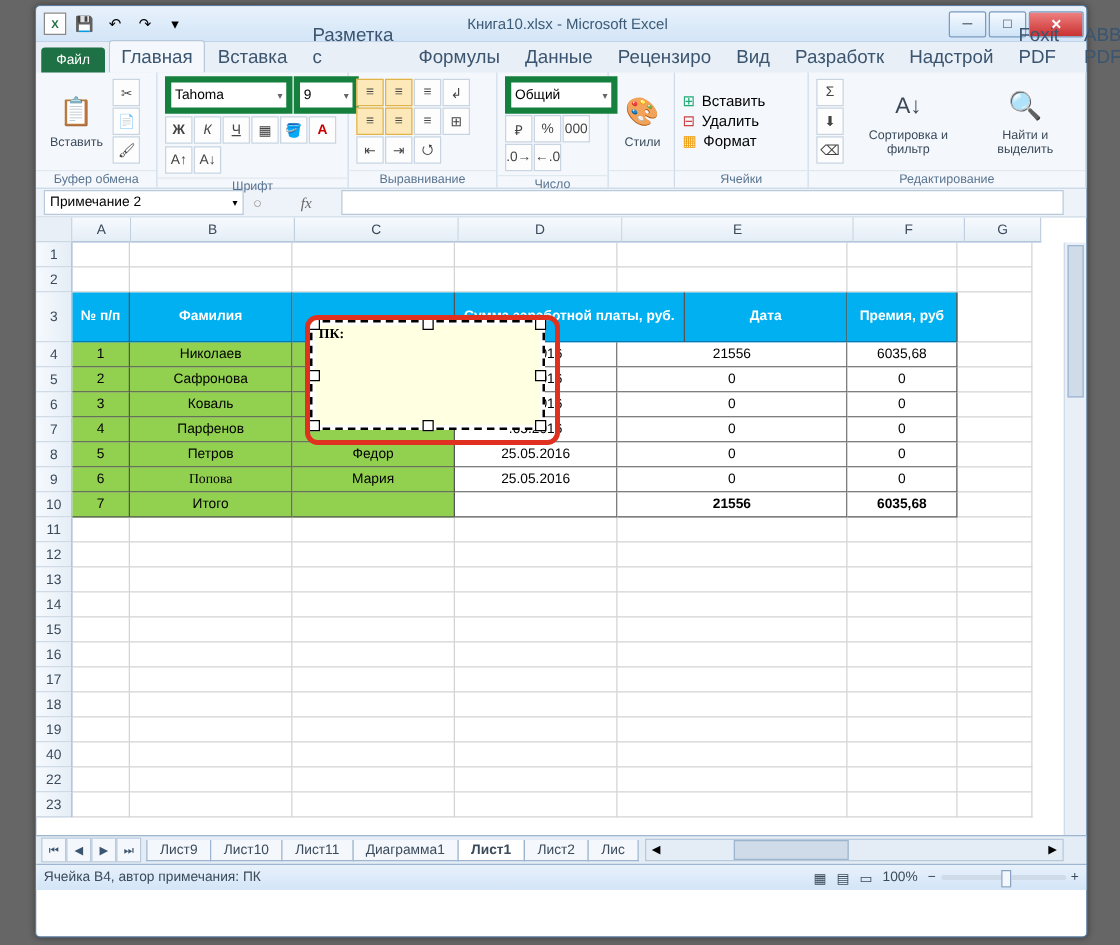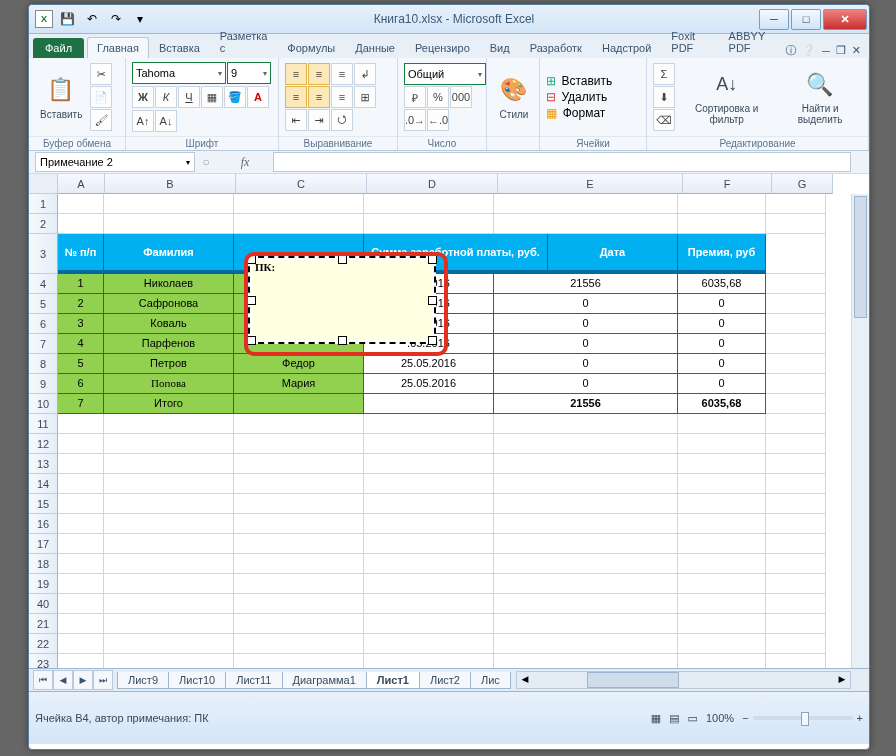--- a/index.html
+++ b/index.html
@@ -10,64 +10,64 @@
 .xlicon{width:16px;height:16px;background:#fff;border:1px solid #888;font-size:9px;display:flex;align-items:center;justify-content:center;color:#1f7246;font-weight:bold}
 .qat{display:flex;gap:2px}
 .qbtn{width:20px;height:20px;display:flex;align-items:center;justify-content:center;border:1px solid transparent;border-radius:2px}
 .tb-title{flex:1;text-align:center;color:#3b5a77;font-size:12px}
 .winbtns{display:flex;padding-right:2px}
 .wbtn{width:28px;height:19px;margin-left:2px;border:1px solid #7a9cc0;border-radius:2px;background:linear-gradient(#f4f9ff,#d0e4f7);display:flex;align-items:center;justify-content:center;font-family:Arial;font-size:11px;color:#334}
 .wbtn.close{background:linear-gradient(#f08080,#c83030);color:#fff;width:42px;font-weight:bold}
 .ribbonwrap{background:#e9eff6;border-bottom:1px solid #b7c9db}
 .tabs{display:flex;align-items:flex-end;height:24px;padding-left:4px;gap:0}
 .ftab{background:#1e7145;color:#fff;padding:4px 12px;border-radius:3px 3px 0 0;font-size:11px;margin-right:3px}
-.rtab{padding:4px 9px;font-size:11px;color:#3b5570;border:1px solid transparent;border-bottom:none;cursor:default}
+.rtab{padding:4px 9px;font-size:15px;color:#3b5570;border:1px solid transparent;border-bottom:none;cursor:default}
 .rtab.active{background:#f4f8fc;border-color:#b7c9db;border-radius:3px 3px 0 0}
 .tabs-right{margin-left:auto;display:flex;gap:6px;padding-right:8px;align-items:center;color:#3b5570;font-size:11px}
 .ribbon{height:92px;background:#f4f8fc;display:flex}
 .group{border-right:1px solid #cfdbe8;display:flex;flex-direction:column}
 .gcontent{flex:1;display:flex;align-items:center;padding:3px 6px;gap:3px}
 .glabel{text-align:center;font-size:10px;color:#5a7490;padding:1px 0;border-top:1px solid #e0e8f0}
 .bigbtn{display:flex;flex-direction:column;align-items:center;gap:2px;padding:2px 5px;font-size:10px;color:#3b4a5a;text-align:center;line-height:1.1}
 .bicon{width:32px;height:32px;display:flex;align-items:center;justify-content:center;font-size:22px}
 .vstack{display:flex;flex-direction:column;gap:1px}
 .hstack{display:flex;gap:1px;align-items:center}
 .sbtn{width:20px;height:20px;border:1px solid #c8d4e2;background:#fdfdfe;display:flex;align-items:center;justify-content:center;font-size:11px;color:#444}
 .sbtn.a{background:#fce8b8;border-color:#e0b44a}
-.combo{height:20px;border:1px solid #15803d;background:#fff;display:flex;align-items:center;padding:0 3px;font-size:11px}
+.combo{height:20px;border:5px solid #15803d;background:#fff;display:flex;align-items:center;padding:0 3px;font-size:11px}
 .combo .dd{margin-left:auto;font-size:8px;color:#666}
 .fbar{height:22px;background:#eef3f9;border-bottom:1px solid #cfdbe8;display:flex;align-items:center}
 .namebox{width:150px;height:18px;border:1px solid #b7c9db;background:#fff;margin-left:6px;display:flex;align-items:center;padding:0 4px;font-size:11px}
 .fxlbl{width:56px;text-align:center;font-style:italic;font-family:"Times New Roman";color:#666}
 .fxinput{flex:1;height:18px;border:1px solid #b7c9db;background:#fff;margin-right:18px}
 .gridarea{position:relative;height:494px;overflow:hidden}
 .colhdr{display:flex;height:20px}
 .corner{width:28px;background:#e9eff6;border-right:1px solid #c2cfde;border-bottom:1px solid #c2cfde}
 .ch{background:linear-gradient(#f6fafe,#e4edf6);border-right:1px solid #c2cfde;border-bottom:1px solid #9db5cf;text-align:center;font-size:11px;color:#3b4a5a;line-height:20px}
 .rows{position:absolute;top:20px;left:0;right:0;bottom:0}
 .row{display:flex;height:20px}
 .rh{width:28px;background:linear-gradient(90deg,#f6fafe,#e4edf6);border-right:1px solid #9db5cf;border-bottom:1px solid #c2cfde;text-align:center;font-size:11px;color:#3b4a5a;line-height:20px}
 .cell{border-right:1px solid #d4d4d4;border-bottom:1px solid #d4d4d4;font-size:11px;line-height:19px;padding:0 3px;overflow:hidden;white-space:nowrap;box-sizing:border-box}
-.hd{background:#00b0f0;color:#fff;font-weight:bold;text-align:center;border-right:1px solid #555;border-bottom:4px solid #0369a1}
+.hd{background:#00b0f0;color:#fff;font-weight:bold;text-align:center;border-right:1px solid #555;border-bottom:1px solid #0369a1}
 .hd2{line-height:1.1;display:flex;align-items:center;justify-content:center;height:40px}
 .tc{background:#92d050;text-align:center;border-right:1px solid #555;border-bottom:1px solid #555;color:#000}
 .dc{text-align:center;border-right:1px solid #555;border-bottom:1px solid #555;color:#000;background:#fff}
 .comment{position:absolute;left:222px;top:85px;width:182px;height:82px;background:#ffffe1;box-sizing:border-box}
 .comment-border{position:absolute;inset:-3px;border:4px solid #fff;outline:2px dashed #000;outline-offset:-2px;pointer-events:none}
 .red-outline{position:absolute;left:215px;top:78px;width:196px;height:96px;border:4px solid #e03020;border-radius:10px;pointer-events:none}
 .comment-txt{position:relative;padding:2px 4px;font-size:11px;font-family:Tahoma;font-weight:bold}
 .handle{position:absolute;width:7px;height:7px;background:#fff;border:1px solid #000}
 .sheets{height:22px;background:#e4edf6;border-top:1px solid #9db5cf;display:flex;align-items:center;font-size:11px}
 .navs{display:flex;gap:0;padding:0 4px}
 .navb{width:18px;height:18px;border:1px solid #b7c9db;background:#f4f8fc;display:flex;align-items:center;justify-content:center;font-size:9px;color:#3b5570}
 .shtab{padding:2px 10px;background:#f4f8fc;border:1px solid #9db5cf;border-top:none;margin-right:-1px;color:#3b4a5a}
 .shtab.act{background:#fff;font-weight:bold}
 .hscroll{flex:1;height:16px;margin:0 18px 0 6px;background:#e4edf6;border:1px solid #b7c9db;position:relative}
 .hthumb{position:absolute;left:70px;width:90px;top:0;bottom:0;background:#cfdbe8;border:1px solid #9db5cf}
-.status{height:20px;background:linear-gradient(#e8f1fb,#d3e5f7);border-top:1px solid #9db5cf;display:flex;align-items:center;font-size:11px;color:#3b4a5a;padding:16px 6px}
+.status{height:20px;background:linear-gradient(#e8f1fb,#d3e5f7);border-top:1px solid #9db5cf;display:flex;align-items:center;font-size:11px;color:#3b4a5a;padding:0 6px}
 .status .r{margin-left:auto;display:flex;align-items:center;gap:8px}
 .zoom{display:flex;align-items:center;gap:4px}
 .slider{width:100px;height:4px;background:#cfdbe8;position:relative;border-radius:2px}
 .slider .t{position:absolute;left:48px;top:-4px;width:6px;height:12px;background:#f4f8fc;border:1px solid #8aa3c0}
 .vscroll{position:absolute;right:0;top:20px;bottom:0;width:17px;background:#e9eff6;border-left:1px solid #cfdbe8}
 .vthumb{position:absolute;top:2px;left:2px;right:2px;height:120px;background:#cfdbe8;border:1px solid #9db5cf}
 </style>
 </head>
 <body>
 
@@ -466,30 +466,20 @@
             <div class="rh">40</div>
             <div class="cell " style="width: 46px;"></div>
             <div class="cell " style="width: 130px;"></div>
             <div class="cell " style="width: 130px;"></div>
             <div class="cell " style="width: 130px;"></div>
             <div class="cell " style="width: 184px;"></div>
             <div class="cell " style="width: 88px;"></div>
             <div class="cell " style="width: 60px;"></div>
           </div>
           <div class="row">
-            <div class="rh">21</div>
-            <div class="cell " style="width: 46px;"></div>
-            <div class="cell " style="width: 130px;"></div>
-            <div class="cell " style="width: 130px;"></div>
-            <div class="cell " style="width: 130px;"></div>
-            <div class="cell " style="width: 184px;"></div>
-            <div class="cell " style="width: 88px;"></div>
-            <div class="cell " style="width: 60px;"></div>
-          </div>
-          <div class="row">
             <div class="rh">22</div>
             <div class="cell " style="width: 46px;"></div>
             <div class="cell " style="width: 130px;"></div>
             <div class="cell " style="width: 130px;"></div>
             <div class="cell " style="width: 130px;"></div>
             <div class="cell " style="width: 184px;"></div>
             <div class="cell " style="width: 88px;"></div>
             <div class="cell " style="width: 60px;"></div>
           </div>
           <div class="row">

